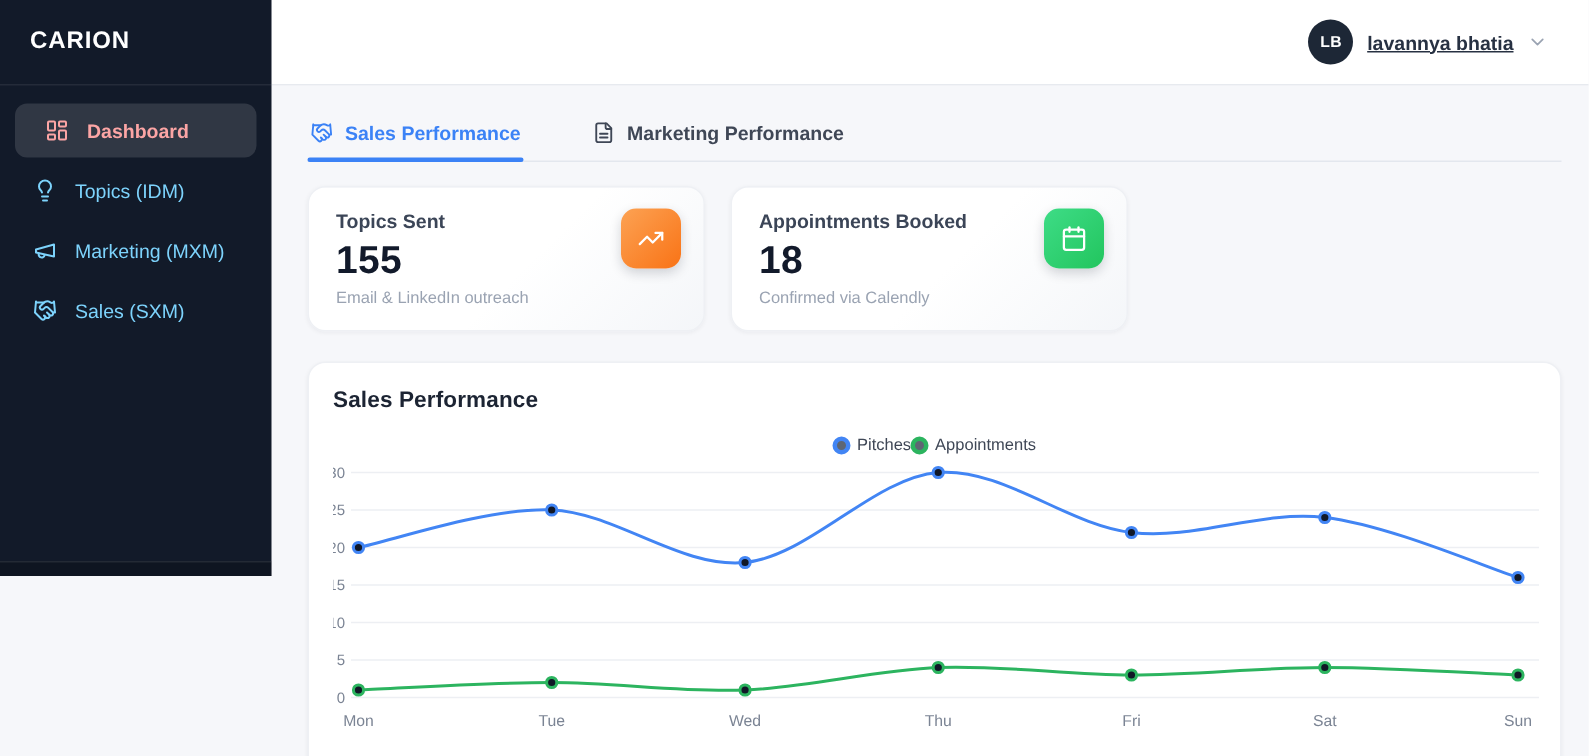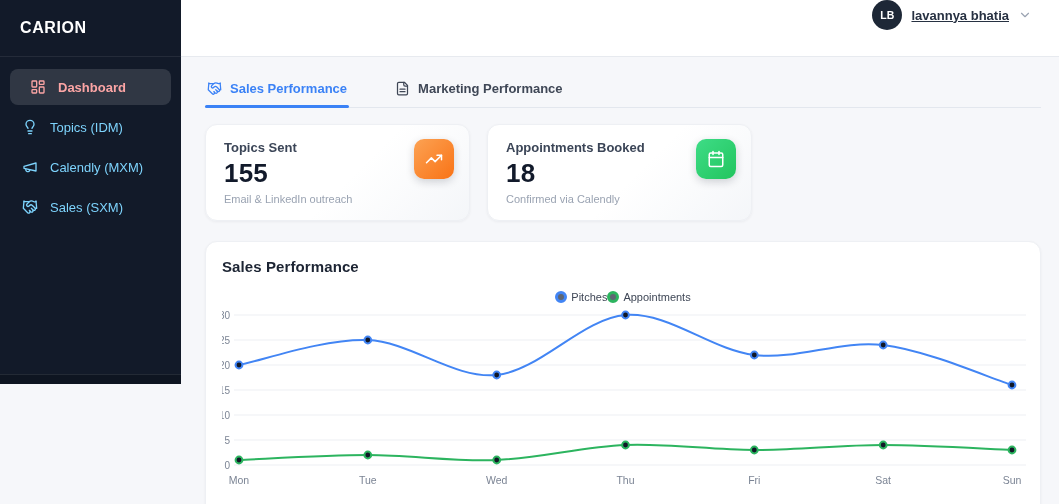--- a/index.html
+++ b/index.html
@@ -18,21 +18,21 @@
     margin-bottom:4px; border-radius:8px; font-size:13px; font-weight:400;
     color:#7dd3fc; cursor:pointer; }
   .nav-item.active { background:rgba(255,255,255,.13); color:#fca5a5; font-weight:600;padding-left:20px; }
   .nav-item svg { width:16px; height:16px; flex:0 0 16px; }
   .sidebar-footer { position:absolute; left:0; right:0; bottom:0; height:10px;
     border-top:1px solid rgba(255,255,255,.09); background:rgba(0,0,0,.18); }
 
   
   .main { flex:1; display:flex; flex-direction:column; height:504px; }
   .topbar { height:57px; flex:0 0 57px; background:#ffffff;
-    border-bottom:1px solid #e7eaef; display:flex; align-items:flex-start;
+    border-bottom:1px solid #e7eaef; display:flex; align-items:center;
     justify-content:flex-end; padding-right:28px; }
   .user-menu { display:flex; align-items:center; gap:9px; cursor:pointer; }
   .avatar { width:30px; height:30px; border-radius:50%; background:#1d2736;
     color:#fff; font-size:10.5px; font-weight:700; display:flex;
     align-items:center; justify-content:center; letter-spacing:.3px; }
   .user-name { font-size:13px; font-weight:600; color:#273142;text-decoration:underline; }
   .chev { color:#9aa3b2; }
   .chev svg { width:14px; height:14px; display:block; }
 
   .content { padding:18px 19px 0 24px; }
@@ -100,21 +100,21 @@
             <path d="M9 18h6"></path>
             <path d="M10 22h4"></path>
           </svg>
         <span>Topics (IDM)</span>
       </div>
       <div class="nav-item">
         <svg class="ic" viewBox="0 0 24 24">
             <path d="m3 11 18-5v12L3 14v-3z"></path>
             <path d="M11.6 16.8a3 3 0 1 1-5.8-1.6"></path>
           </svg>
-        <span>Calendly (MXM)</span>
+        <span>Marketing (MXM)</span>
       </div>
       <div class="nav-item">
         <svg class="ic" viewBox="0 0 24 24">
             <path d="m11 17 2 2a1 1 0 1 0 3-3"></path>
             <path d="m14 14 2.5 2.5a1 1 0 1 0 3-3l-3.88-3.88a3 3 0 0 0-4.24 0l-.88.88a1 1 0 1 1-3-3l2.81-2.81a5.79 5.79 0 0 1 7.06-.87l.47.28a2 2 0 0 0 1.42.25L21 4"></path>
             <path d="m21 3 1 11h-2"></path>
             <path d="M3 3 2 14l6.5 6.5a1 1 0 1 0 3-3"></path>
             <path d="M3 4h8"></path>
           </svg>
         <span>Sales (SXM)</span>

